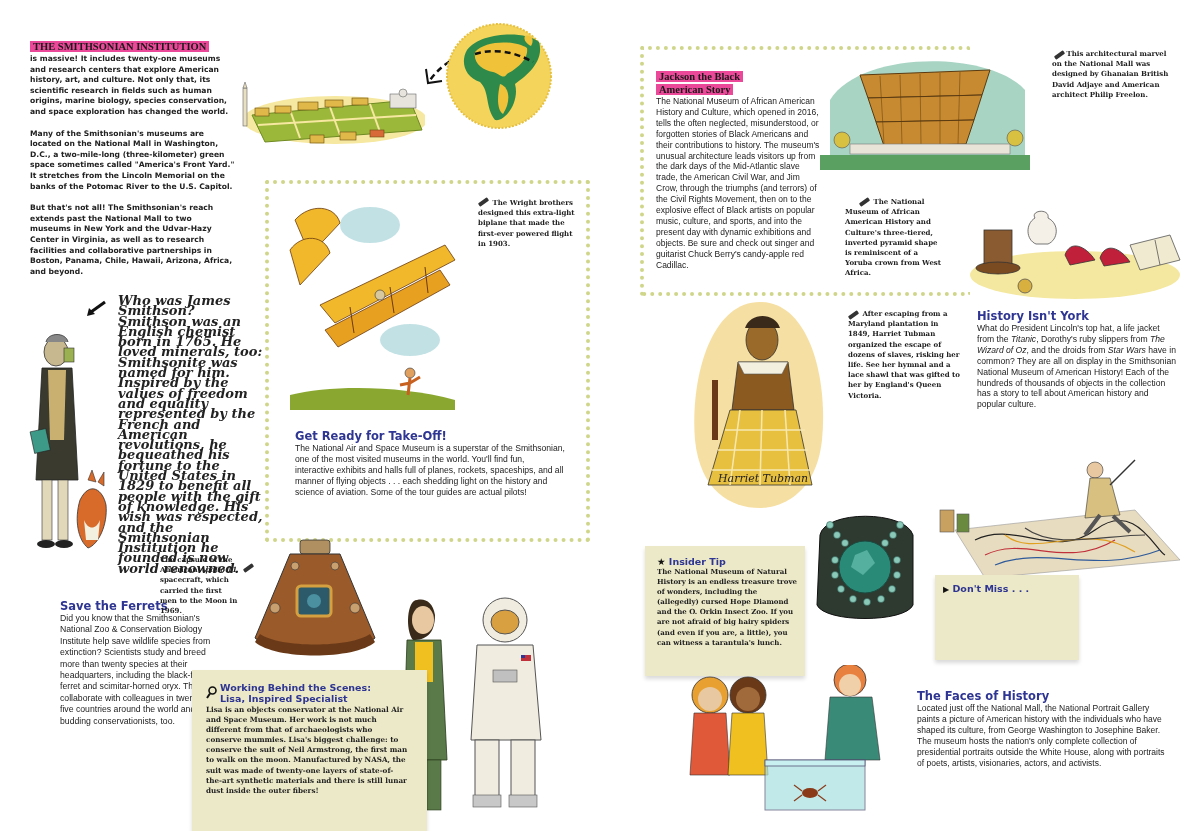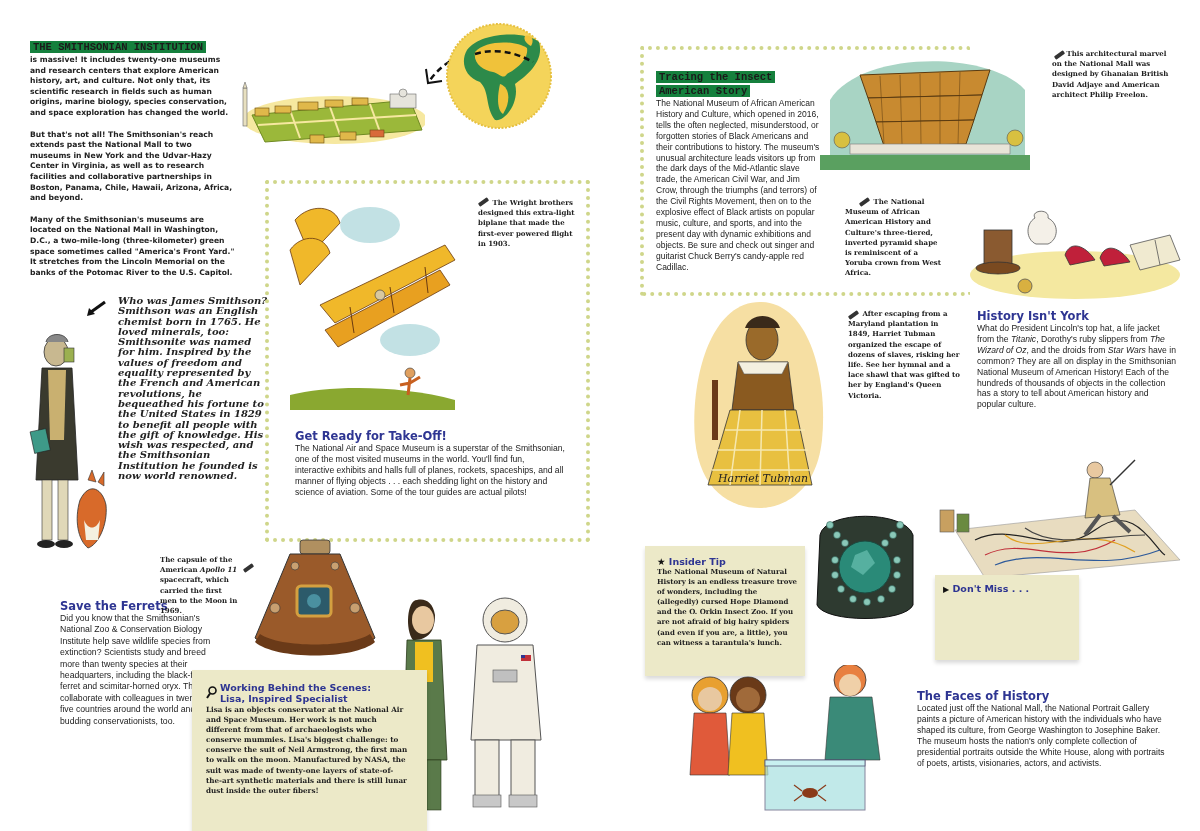--- a/index.html
+++ b/index.html
@@ -3,25 +3,25 @@
 <meta charset="utf-8">
 <style>
   * { box-sizing: border-box; margin: 0; padding: 0; }
   html, body { width: 1200px; height: 831px; background: #ffffff; overflow: hidden; }
   body { position: relative; font-family: "Liberation Sans", sans-serif; color: #1a1a1a; }
 
   .abs { position: absolute; }
   .sans { font-family: "Liberation Sans", sans-serif; font-size: 8.6px; line-height: 11px; color: #222; }
   .sans-bold { font-family: "DejaVu Sans", sans-serif; font-weight: bold; font-size: 7.6px; line-height: 10.6px; color: #222; }
   .serif-cap { font-family: "DejaVu Serif", serif; font-weight: bold; font-size: 7px; line-height: 10.2px; color: #222; }
-  .serif-it { font-family: "DejaVu Serif", serif; font-style: italic; font-weight: bold; font-size: 10px; line-height: 10.3px; color: #222; }
+  .serif-it { font-family: "DejaVu Serif", serif; font-style: italic; font-weight: bold; font-size: 13px; line-height: 10.3px; color: #222; }
   .serif-body { font-family: "DejaVu Serif", serif; font-weight: bold; font-size: 7.2px; line-height: 10.3px; color: #222; }
   .heading { font-family: "DejaVu Sans", sans-serif; font-weight: bold; font-size: 11.5px; color: #2e3592; line-height: 13px; }
   .heading-sm { font-family: "DejaVu Sans", sans-serif; font-weight: bold; font-size: 9.5px; color: #2e3592; line-height: 11px; }
-  .hl-title { font-family: Liberation Mono, monospace; font-weight: bold; color: #1a1a1a; background: #15803d; padding: 0 3px; }
+  .hl-title { font-family: Liberation Serif, serif; font-weight: bold; color: #1a1a1a; background: #ec4899; padding: 0 3px; }
   p + p { margin-top: 11px; }
 
   .dotted-box {
     border: 4px dotted #cfd68a;
     border-radius: 2px;
   }
   .cream-box {
     background: #ece9c8;
     box-shadow: 0 3px 4px rgba(0,0,0,0.15);
   }
@@ -38,22 +38,22 @@
 
 
 
 
 
 <div class="abs" style="left:30px; top:40px; width:205px;">
   <div style="font-size:10.5px; line-height:13px; margin-bottom:1px;">
     <span class="hl-title">THE SMITHSONIAN INSTITUTION</span>
   </div>
   <p class="sans-bold">is massive! It includes twenty-one museums and research centers that explore American history, art, and culture. Not only that, its scientific research in fields such as human origins, marine biology, species conservation, and space exploration has changed the world.</p>
+  <p class="sans-bold">Many of the Smithsonian's museums are located on the National Mall in Washington, D.C., a two-mile-long (three-kilometer) green space sometimes called "America's Front Yard." It stretches from the Lincoln Memorial on the banks of the Potomac River to the U.S. Capitol.</p>
   <p class="sans-bold">But that's not all! The Smithsonian's reach extends past the National Mall to two museums in New York and the Udvar-Hazy Center in Virginia, as well as to research facilities and collaborative partnerships in Boston, Panama, Chile, Hawaii, Arizona, Africa, and beyond.</p>
-  <p class="sans-bold">Many of the Smithsonian's museums are located on the National Mall in Washington, D.C., a two-mile-long (three-kilometer) green space sometimes called "America's Front Yard." It stretches from the Lincoln Memorial on the banks of the Potomac River to the U.S. Capitol.</p>
 </div>
 
 
 <div class="abs" style="left:240px; top:80px; width:185px; height:70px;">
   <svg width="185" height="70" viewBox="0 0 185 70">
     <ellipse cx="95" cy="40" rx="92" ry="24" fill="#f6e8a0"></ellipse>
     <polygon points="12,35 170,20 182,50 25,62" fill="#9bb83a" stroke="#6f8a22" stroke-width="1"></polygon>
     <line x1="50" y1="30" x2="60" y2="58" stroke="#f6e8a0" stroke-width="2"></line>
     <line x1="90" y1="27" x2="100" y2="55" stroke="#f6e8a0" stroke-width="2"></line>
     <line x1="130" y1="24" x2="140" y2="52" stroke="#f6e8a0" stroke-width="2"></line>
@@ -222,21 +222,21 @@
 </div>
 
 
 
 
 <div class="abs dotted-box" style="left:640px; top:46px; width:330px; height:250px; border-right:none;"></div>
 
 
 <div class="abs" style="left:656px; top:70px; width:165px;">
   <div style="font-size:10.5px; line-height:13px;">
-    <span class="hl-title">Tracing the Insect</span><br>
+    <span class="hl-title">Jackson the Black</span><br>
     <span class="hl-title">American Story</span>
   </div>
   <div class="sans" style="font-size:8.5px; line-height:10.9px;">The National Museum of African American History and Culture, which opened in 2016, tells the often neglected, misunderstood, or forgotten stories of Black Americans and their contributions to history. The museum's unusual architecture leads visitors up from the dark days of the Mid-Atlantic slave trade, the American Civil War, and Jim Crow, through the triumphs (and terrors) of the Civil Rights Movement, then on to the explosive effect of Black artists on popular music, culture, and sports, and into the present day with dynamic exhibitions and objects. Be sure and check out singer and guitarist Chuck Berry's candy-apple red Cadillac.</div>
 </div>
 
 
 <div class="abs" style="left:820px; top:40px; width:210px; height:135px;">
   <svg width="210" height="135" viewBox="0 0 210 135">
     <path d="M10,60 C40,10 170,10 205,50 L205,130 L10,130 Z" fill="#a8d4c4"></path>
     <polygon points="40,35 170,30 162,55 48,58" fill="#c88a30" stroke="#5a3a10" stroke-width="1"></polygon>

